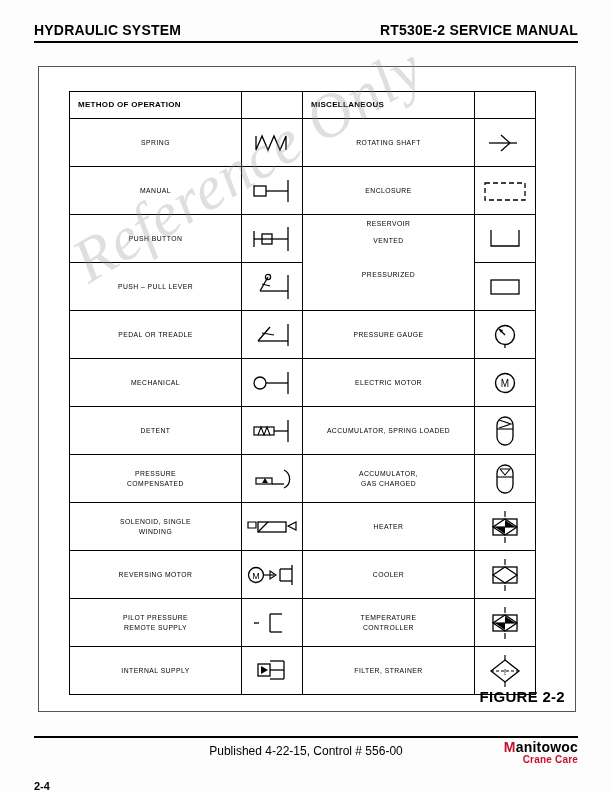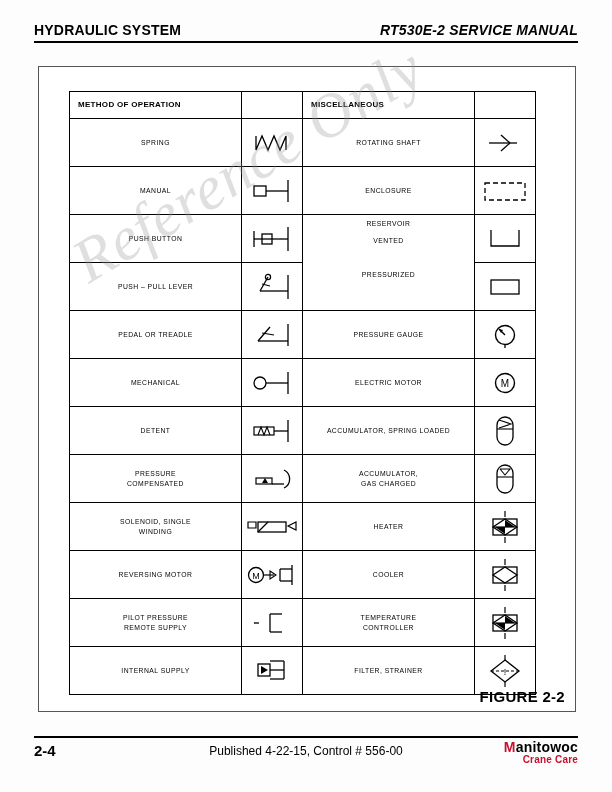--- a/index.html
+++ b/index.html
@@ -16,21 +16,21 @@
     background:#fdfdfd;
   }
 
   
   .header{
     position:absolute;left:34px;top:22px;width:544px;
     display:flex;justify-content:space-between;align-items:flex-end;
     font-weight:bold;font-size:14px;letter-spacing:.2px;
   }
   .header .left{text-transform:uppercase;}
-  .header .right{text-transform:uppercase;font-style:italic;}
+  .header .right{text-transform:uppercase;}
   .header-rule{
     position:absolute;left:34px;top:41px;width:544px;height:2px;background:#000;
   }
 
   
   .figure-frame{
     position:absolute;left:38px;top:66px;width:536px;height:644px;
     border:1px solid #555;
     background:#fff;
     text-decoration:underline;
@@ -96,21 +96,21 @@
     white-space:nowrap;
     pointer-events:none;
     letter-spacing:1px;
   }
 
   
   .footer-rule{
     position:absolute;left:34px;top:736px;width:544px;height:2px;background:#000;
   }
   .pg-num{
-    position:absolute;left:34px;top:742px;font-weight:bold;font-size:15px;
+    position:absolute;left:34px;top:780px;font-weight:bold;font-size:11px;
   }
   .pub{
     position:absolute;left:0;top:744px;width:612px;text-align:center;font-size:12px;
   }
   .logo{
     position:absolute;right:34px;top:740px;text-align:right;line-height:1.05;
   }
   .logo .brand{
     font-size:14px;font-weight:bold;color:#000;letter-spacing:.2px;
     font-family:Liberation Sans, sans-serif;

